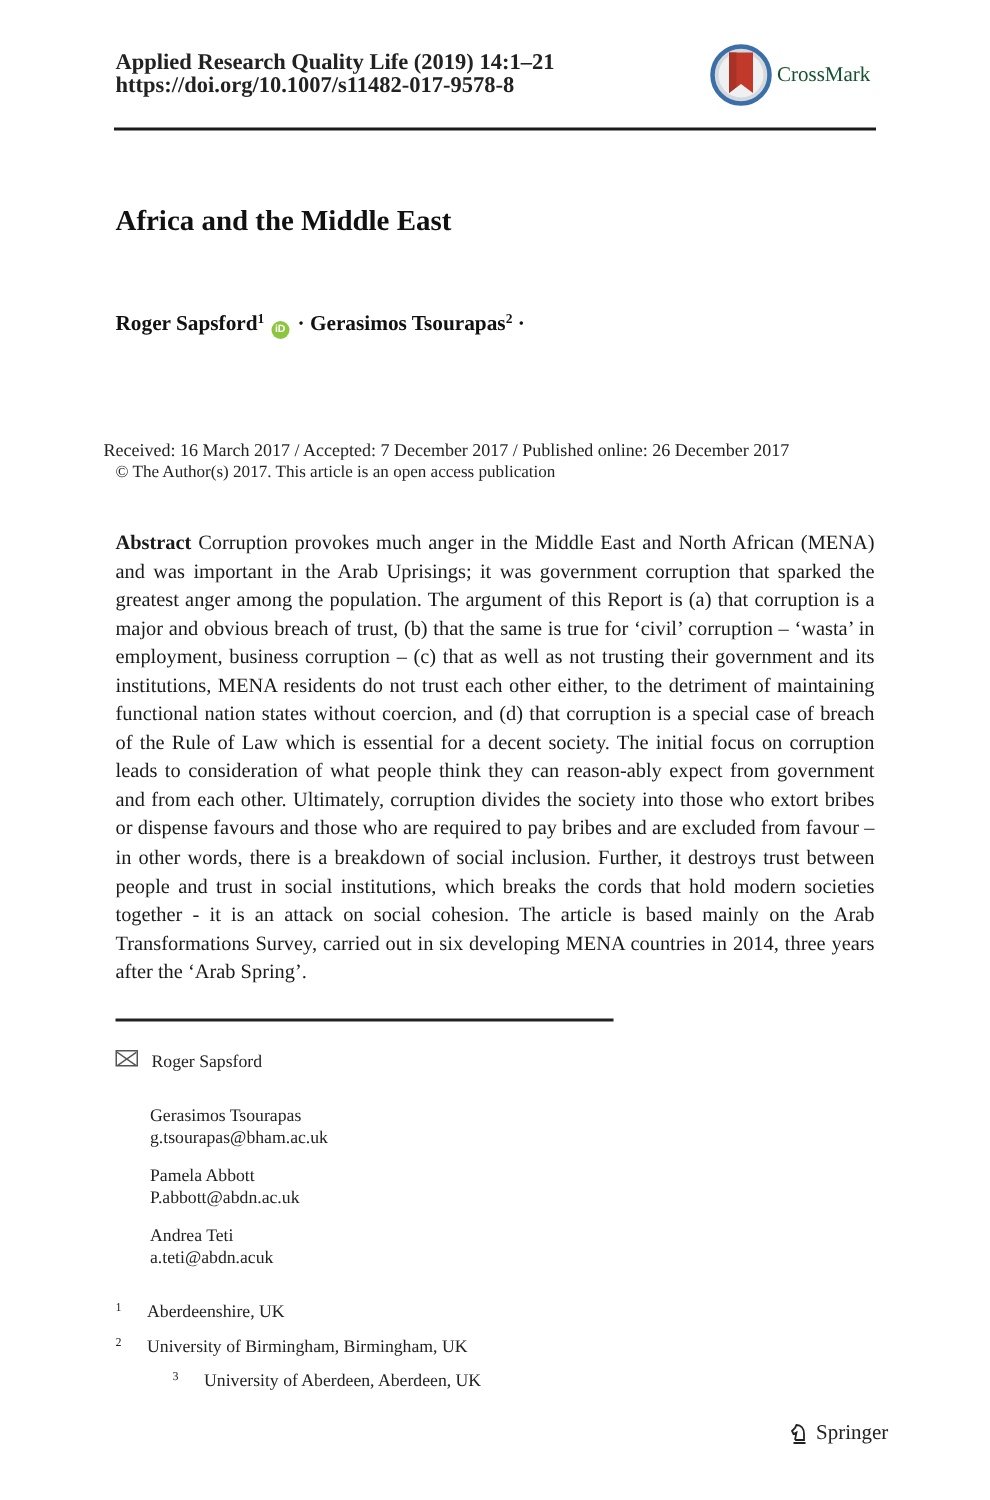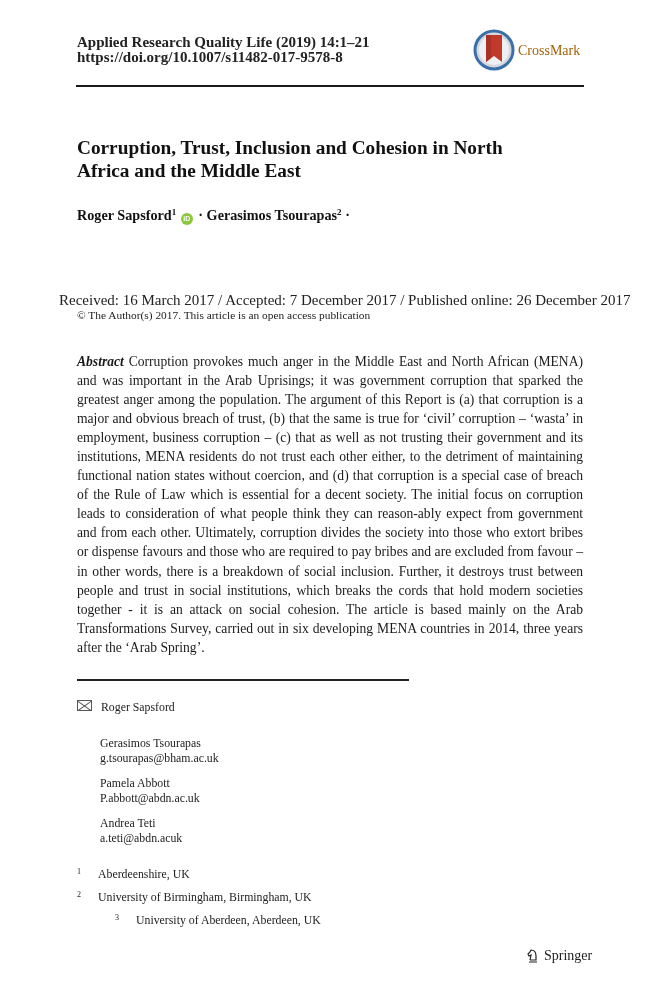--- a/index.html
+++ b/index.html
@@ -4,29 +4,29 @@
   <style>
     html, body { margin: 0; padding: 0; background: #ffffff; }
     body {
       width: 660px; height: 1000px; position: relative; overflow: hidden;
       font-family: "Liberation Serif", "DejaVu Serif", serif; color: #1a1a1a;
     }
     .abs { position: absolute; }
     .journal-line { font-size: 15px; line-height: 15px; left: 77px; color: #222; font-weight: bold; }
     .header-rule { left: 76px; top: 85px; width: 508px; height: 2px; background: #1a1a1a; }
     .crossmark { left: 473px; top: 29px; width: 140px; height: 46px; }
-    .crossmark-label { left: 518px; top: 43px; font-size: 14px; color: #a16207; }
+    .crossmark-label { left: 518px; top: 43px; font-size: 14px; color: #14532d; }
     .title { left: 77px; top: 136px; width: 480px; font-weight: bold; font-size: 19.3px; line-height: 23px; color: #111; }
     .authors { left: 77px; top: 203px; width: 420px; font-weight: bold; font-size: 14.2px; line-height: 19px; color: #111; }
     .authors sup { font-size: 9px; vertical-align: 5px; }
     .orcid { display: inline-block; width: 12px; height: 12px; border-radius: 50%; background: #8cc63e; color: #fff; font-family: "Liberation Sans", sans-serif; font-size: 7px; font-weight: bold; line-height: 12px; text-align: center; vertical-align: -1px; margin: 0 2px 0 1px; }
-    .dates { left: 59px; top: 293px; font-size: 15px; line-height: 15px; color: #222; }
+    .dates { left: 69px; top: 293px; font-size: 12px; line-height: 15px; color: #222; }
     .copyright { left: 77px; top: 308px; font-size: 11.4px; line-height: 15px; color: #222; text-align: center; }
     .abstract { left: 77px; top: 352px; width: 506px; font-size: 13.6px; line-height: 19.05px; text-align: justify; color: #1a1a1a; }
-    .abstract b { font-weight: bold; font-style: italic; }
+    .abstract b { font-weight: bold; }
     .footnote-rule { left: 77px; top: 679px; width: 332px; height: 2px; background: #222; }
     .corr { left: 77px; top: 700px; font-size: 11.8px; color: #222; }
     .envelope { display: inline-block; width: 13px; height: 9px; border: 1px solid #555; position: relative; margin-right: 9px; vertical-align: 0px; overflow: hidden; }
     .envelope::before, .envelope::after { content: ""; position: absolute; top: -3px; width: 1px; height: 16px; background: #555; }
     .envelope::before { left: 6px; transform: rotate(-55deg); }
     .envelope::after { left: 6px; transform: rotate(55deg); }
     .contact { left: 100px; font-size: 11.8px; line-height: 15px; color: #222; }
     .aff { left: 77px; font-size: 11.8px; color: #222; }
     .aff .num { display: inline-block; width: 21px; font-size: 8px; vertical-align: 4px; }
     .springer { left: 526px; top: 948px; font-size: 14px; color: #222; display: flex; align-items: flex-start; }
@@ -44,21 +44,20 @@
     <circle cx="21" cy="21" r="15" fill="#eef0f2"></circle>
     <path d="M13 6 L29 6 L29 33 L21 27 L13 33 Z" fill="#c0392b"></path>
     <path d="M13 6 L18 6 L18 29 L13 33 Z" fill="#a93226"></path>
   </svg>
 </div>
 <div class="abs crossmark-label">CrossMark</div>
 
 <div class="abs header-rule"></div>
 
 <div class="abs title">
-  <div>Corruption, Trust, Inclusion and Cohesion in North</div>
   <div>Africa and the Middle East</div>
 </div>
 
 <div class="abs authors">
   <div>
     <span>Roger Sapsford</span><sup>1</sup>
     <span class="orcid">iD</span>
     <span>·</span>
     <span>Gerasimos Tsourapas</span><sup>2</sup>
     <span>·</span>

